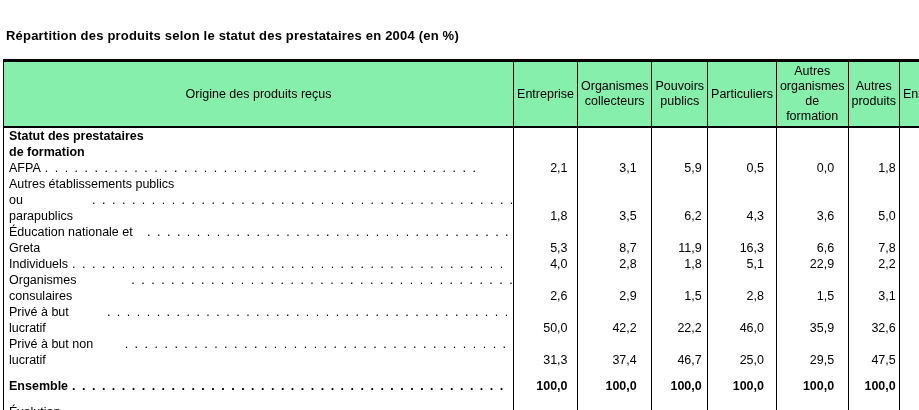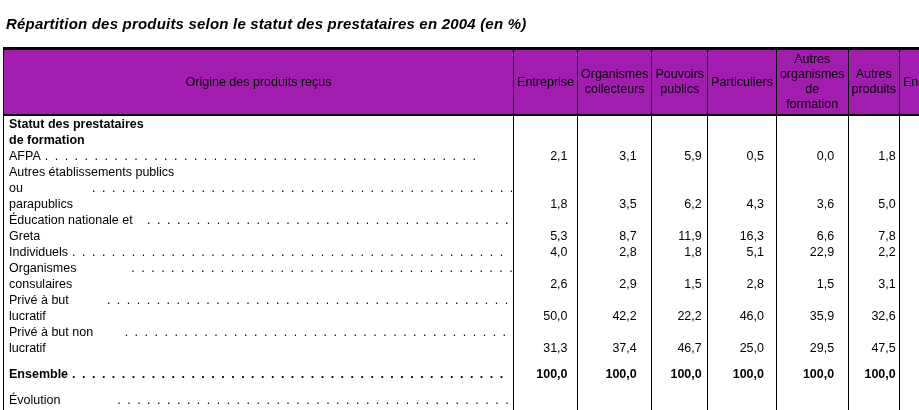--- a/index.html
+++ b/index.html
@@ -6,32 +6,32 @@
   html, body { margin: 0; padding: 0; }
   body {
     width: 919px; height: 410px; overflow: hidden;
     background: #ffffff; color: #000;
     font-family: "Liberation Sans", "DejaVu Sans", sans-serif;
   }
 
   
   .titles { padding: 5px 0 0 6px; }
   .table-number { font-size: 12px; line-height: 14px; }
-  .main-title { font-size: 15px; font-weight: bold; line-height: 19px; margin-top: 9px; letter-spacing: 0.2px; font-style: italic; }
+  .main-title { font-size: 13px; font-weight: bold; line-height: 19px; margin-top: 21px; letter-spacing: 0.2px; }
 
   
   table.stat-table {
     border-collapse: collapse; table-layout: fixed;
     margin: 14px 0 0 3px;
     border: 1px solid #000;
     border-top: 3px solid #000;
     border-bottom: 3px solid #000;
   }
   .stat-table th {
-    background: #a21caf;
+    background: #86efac;
     border-left: 1px solid #000; border-right: 1px solid #000;
     border-bottom: 2px solid #000;
     font-weight: normal; font-size: 12.5px; line-height: 15px;
     text-align: center; vertical-align: middle;
     height: 52px; padding: 2px 3px;
   }
   .stat-table tbody td {
     border-left: 1px solid #000; border-right: 1px solid #000;
     font-size: 12.5px; line-height: 16px;
     vertical-align: bottom; padding: 0;

